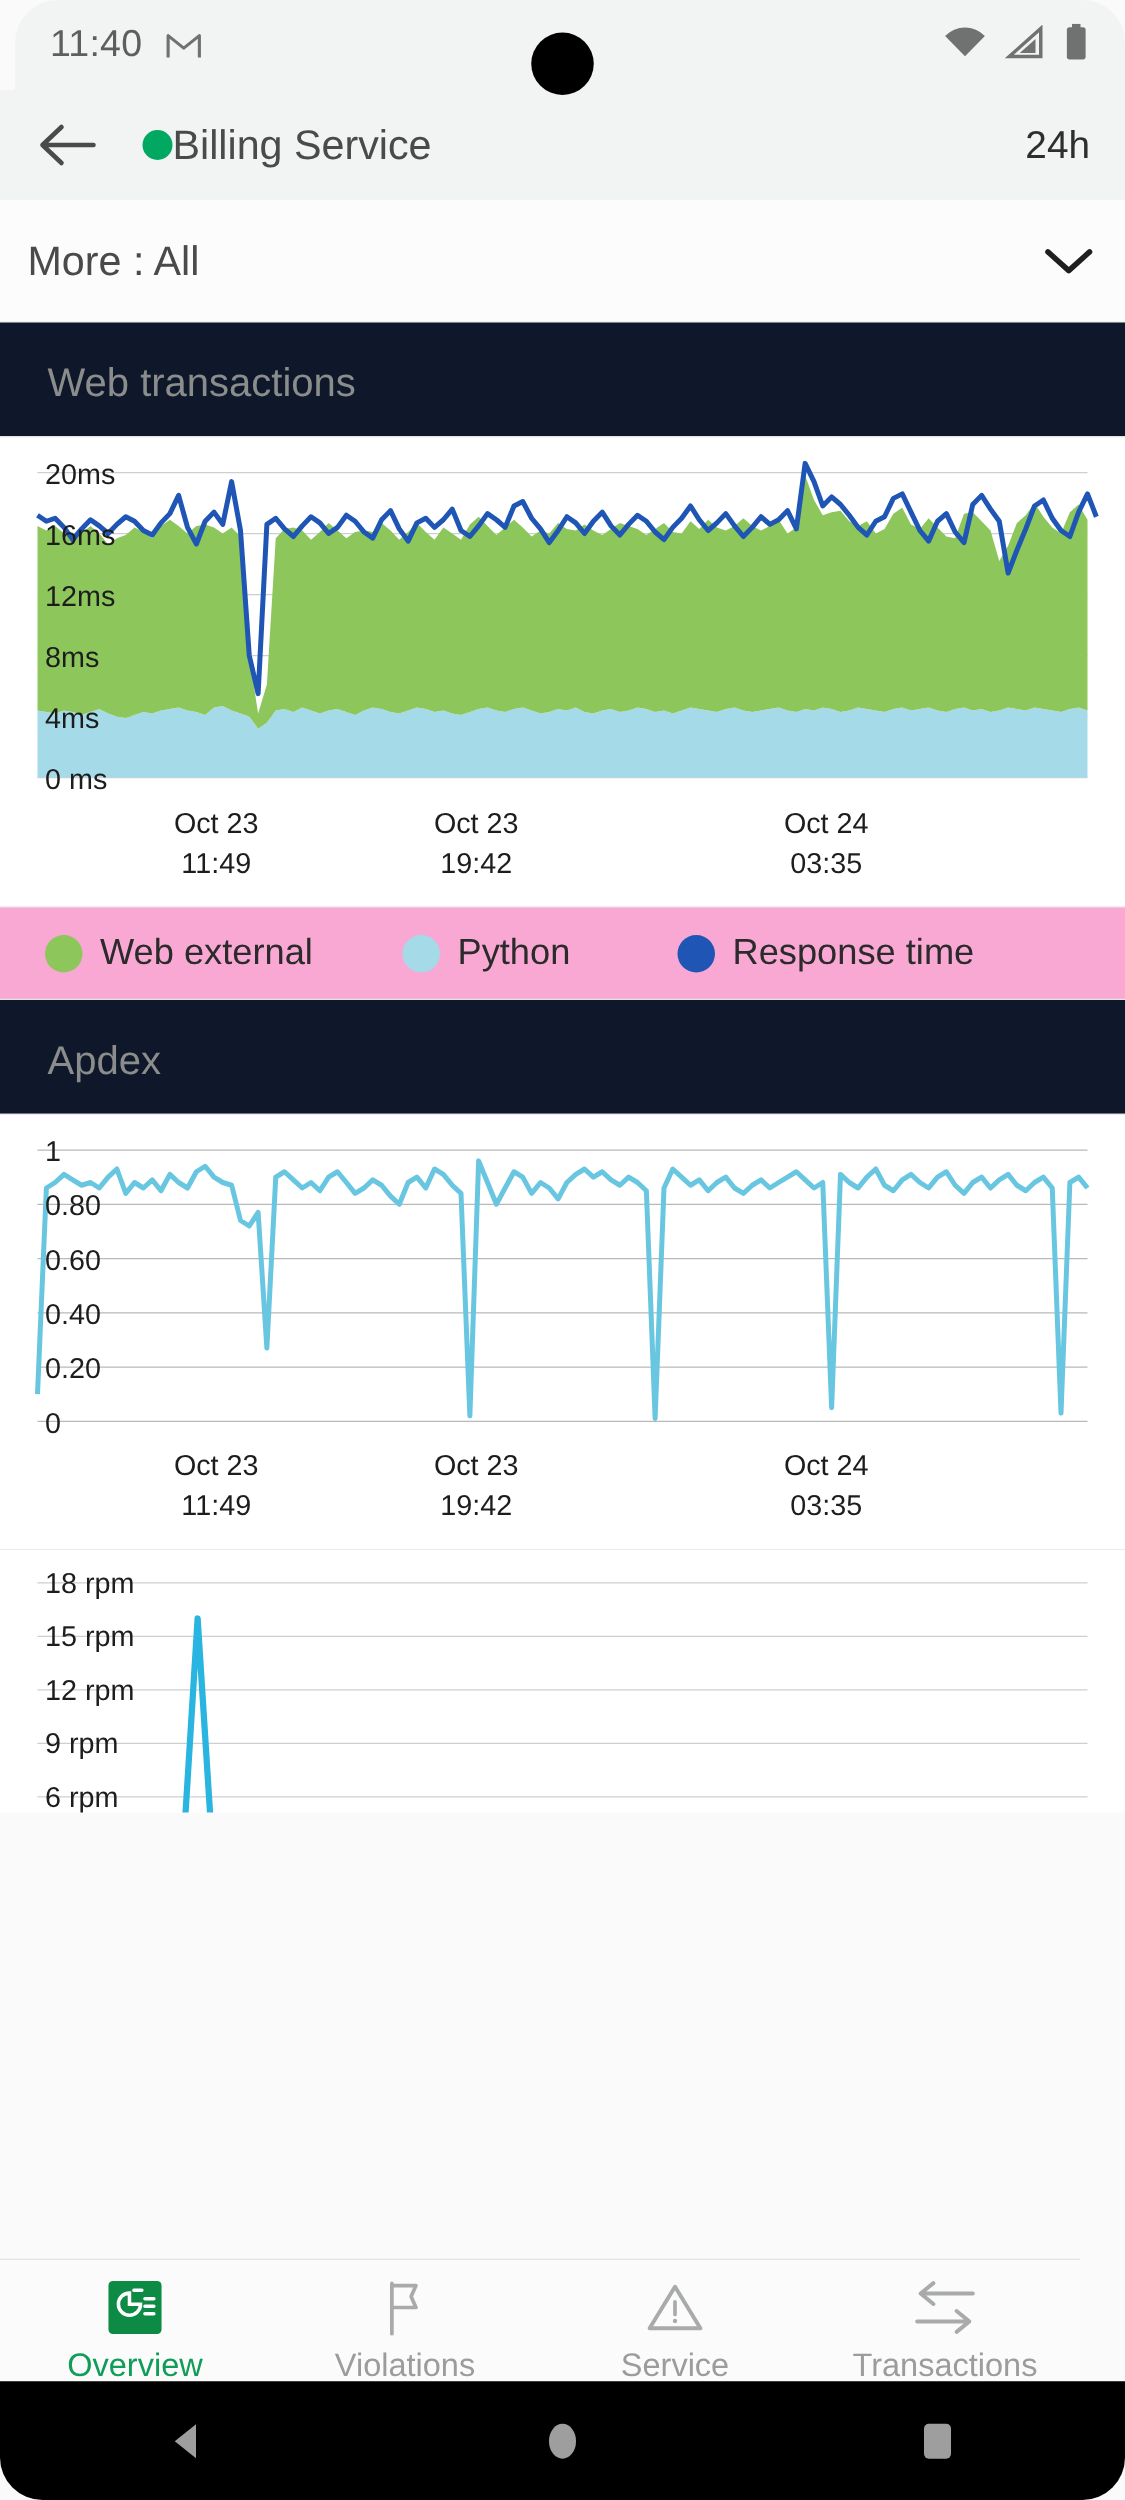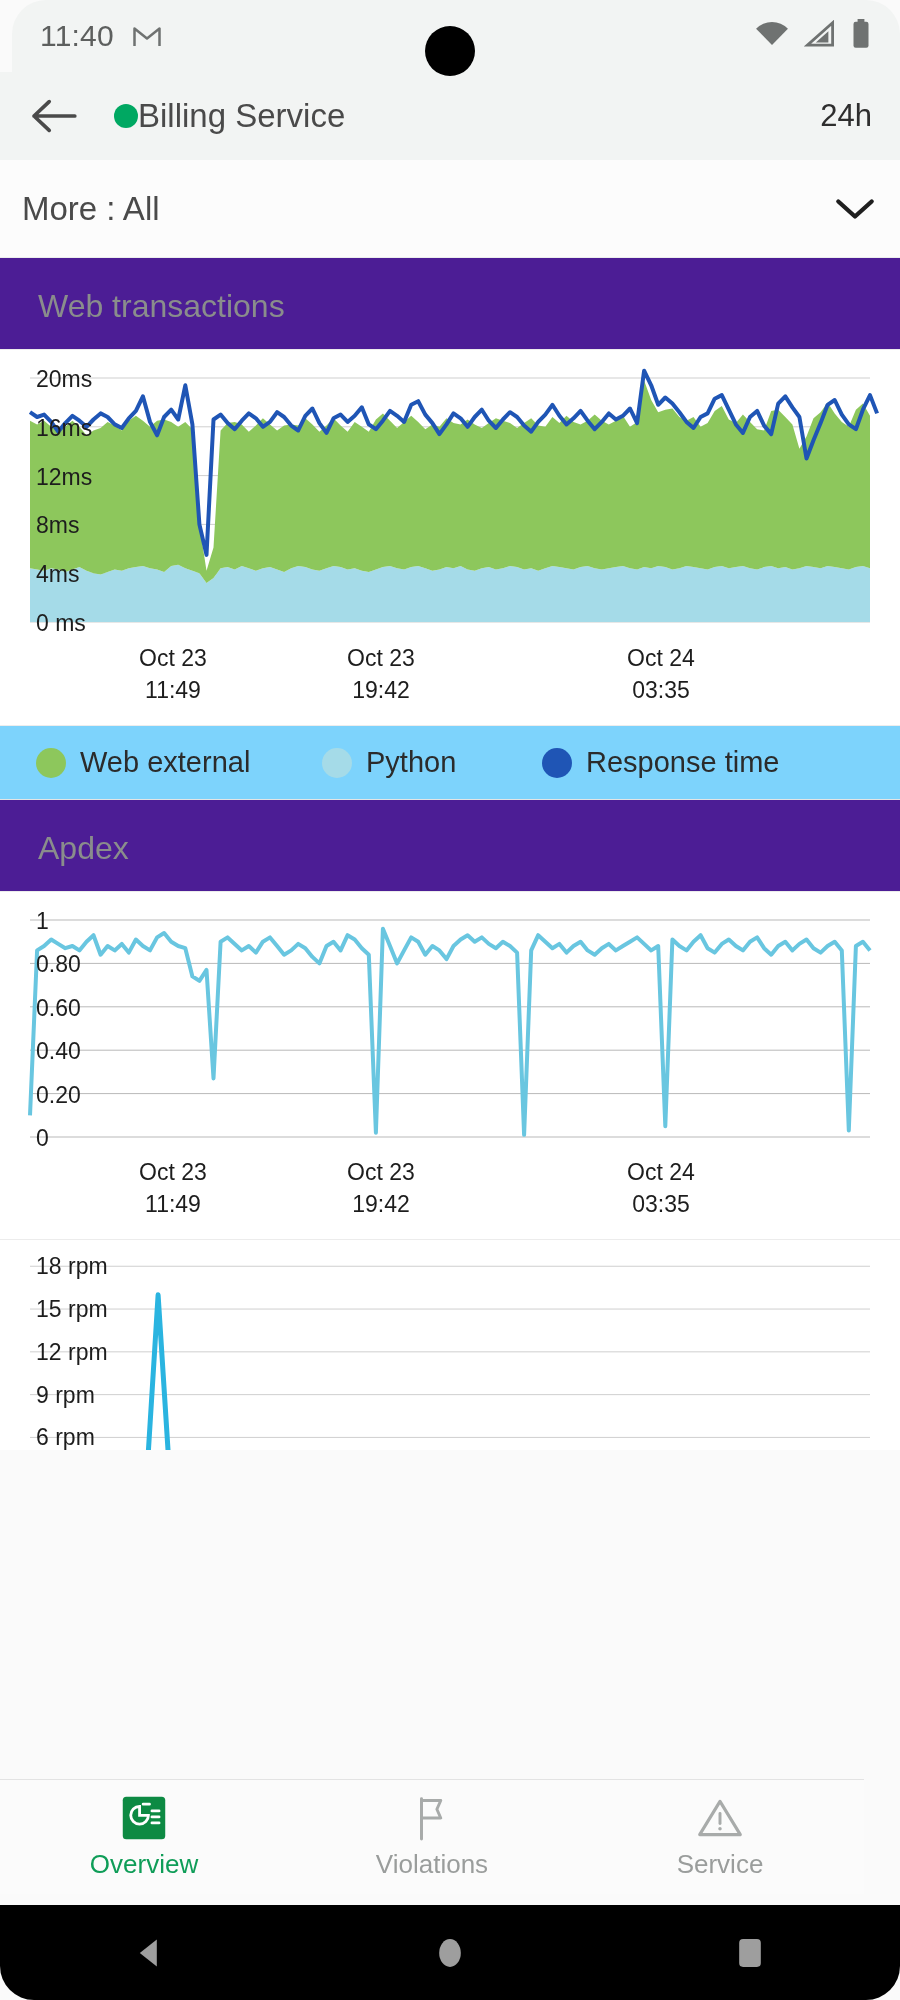--- a/index.html
+++ b/index.html
@@ -43,38 +43,38 @@
   .hosts-row{
     height:98px; background:#fcfcfc; display:flex; align-items:center;
     padding:0 22px; border-bottom:1px solid #eceeed;
   }
   .hosts-label{ font-size:33px; color:#4a4a4a; }
   .chev{ margin-left:auto; width:46px; height:46px; display:flex; align-items:center; justify-content:center; }
 
   
   .section-title{
     font-size:32px; color:#8a8d8c; padding:30px 0 24px 38px;
-    background:#4c1d95; font-weight:400;
+    background:#0f172a; font-weight:400;
   }
   .sep{ height:1px; background:#ececec; width:100%; }
   .chart-wrap{ position:relative; background:#ffffff; }
   .chart-svg{ display:block; }
 
   .legend{
-    display:flex; align-items:center; background:#7dd3fc;
+    display:flex; align-items:center; background:#f9a8d4;
     padding:20px 0 20px 22px; border-top:1px solid #ededed;
     border-bottom:1px solid #e4e4e4;
   }
   .legend-item{ display:flex; align-items:center; }
   .legend-swatch{ width:30px; height:30px; border-radius:50%; flex:none; }
   .legend-text{ font-size:29px; color:#2b2b2b; margin-left:14px; white-space:nowrap; }
 
   
   .tabbar{
-    position:absolute; left:0; bottom:106px; width:864px; height:115px;
+    position:absolute; left:0; bottom:78px; width:864px; height:115px;
     background:#fbfbfb; border-top:1px solid #e3e3e3;
     display:flex; align-items:center;
   }
   .tab{
     flex:1; display:flex; flex-direction:column; align-items:center;
     justify-content:center; gap:8px;
   }
   .tab-icon{ height:46px; display:flex; align-items:center; justify-content:center; }
   .tab-label{ font-size:26px; color:#9a9d9c; }
   .tab.active .tab-label{ color:#0f9d58; }
@@ -248,20 +248,29 @@
     <div class="tab">
       <span class="tab-icon">
         <svg width="48" height="46" viewBox="0 0 26 24">
             <path d="M13 3 24 21H2Z" fill="none" stroke="#a8abaa" stroke-width="1.7" stroke-linejoin="round"></path>
             <path d="M13 9.5v5.5" stroke="#a8abaa" stroke-width="1.6" stroke-linecap="round"></path>
             <circle cx="13" cy="17.8" r="0.95" fill="#a8abaa"></circle>
           </svg>
       </span>
       <span class="tab-label">Service</span>
     </div>
+    <div class="tab">
+      <span class="tab-icon">
+        <svg width="52" height="46" viewBox="0 0 28 24">
+            <path d="M26 6H4M9 1.5 3.5 6 9 10.5" fill="none" stroke="#a8abaa" stroke-width="1.7" stroke-linecap="round" stroke-linejoin="round"></path>
+            <path d="M2 18h22M19 13.5 24.5 18 19 22.5" fill="none" stroke="#a8abaa" stroke-width="1.7" stroke-linecap="round" stroke-linejoin="round"></path>
+          </svg>
+      </span>
+      <span class="tab-label">Transactions</span>
+    </div>
   </div>
 
   <div class="androidnav">
     <span class="navbtn">
       <svg width="34" height="34" viewBox="0 0 20 20">
           <path d="M14 2 4 10l10 8Z" fill="#9e9e9e"></path>
         </svg>
     </span>
     <span class="navbtn">
       <svg width="30" height="34" viewBox="0 0 18 22">

